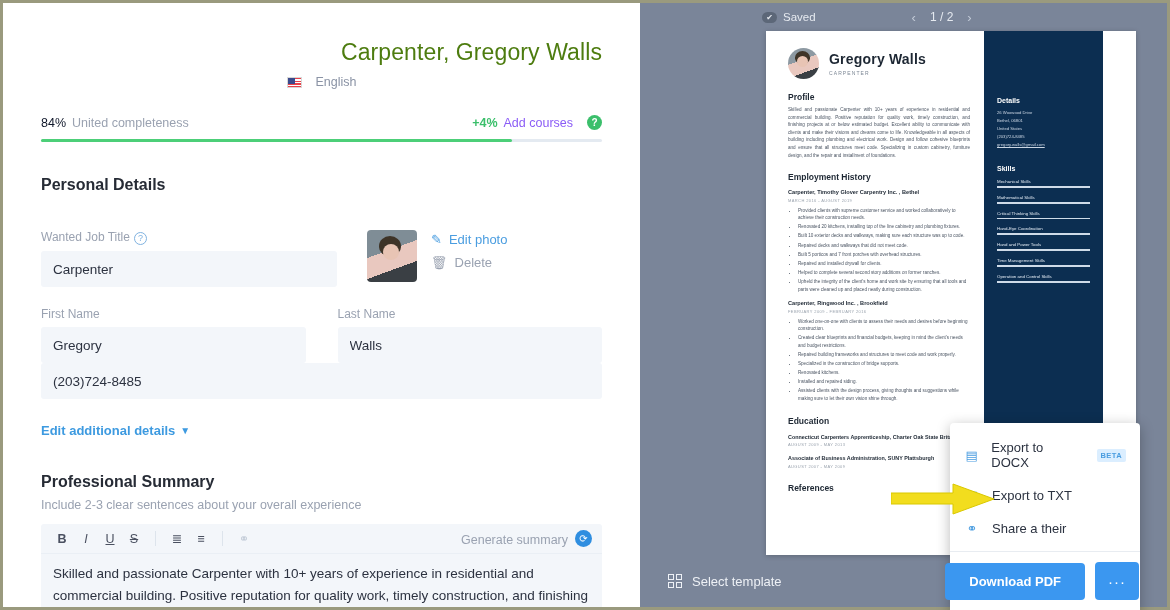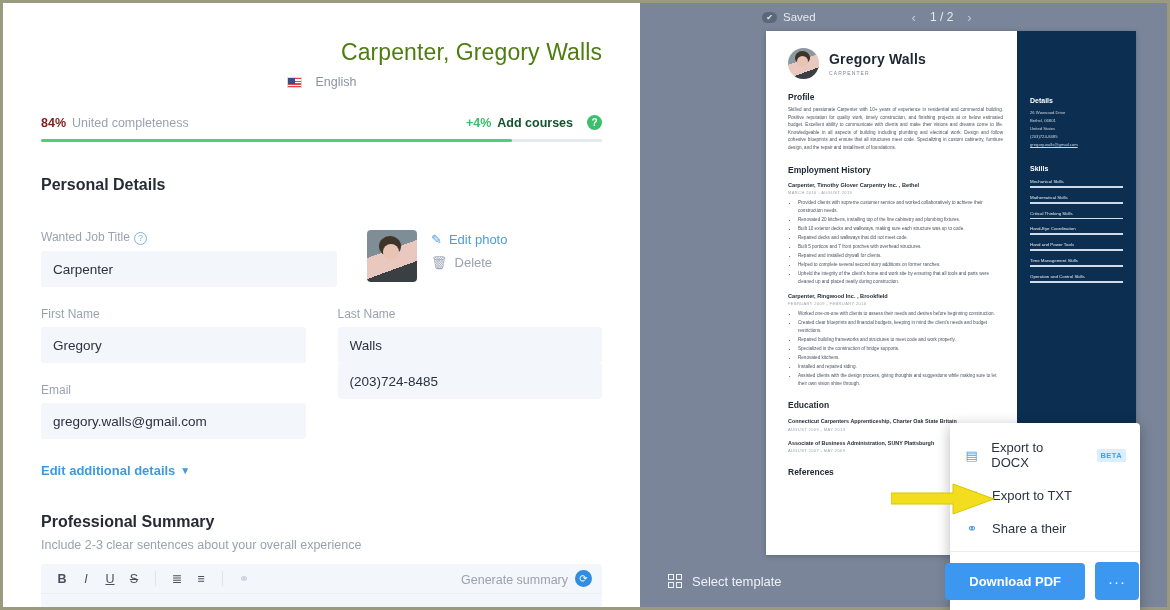--- a/index.html
+++ b/index.html
@@ -31,24 +31,24 @@
       #fff 45% 60%,#e8404a 60% 75%,#fff 75% 90%,#e8404a 90% 100%);
     border: .5px solid #d8d8d8;
   }
   .flag::before {
     content:""; position:absolute; left:0; top:0; width:7px; height:6px; background:#3b4a8c;
   }
   .prog-wrap { margin-top: 26px; }
   .prog-head {
     display: flex; align-items: center; font-size: 12.5px; color: #9aa2b1;
   }
-  .pct { color: #7f1d1d; font-weight: bold; margin-right: 6px; font-size: 12.5px; }
+  .pct { color: #0f172a; font-weight: normal; margin-right: 6px; font-size: 12.5px; }
   .prog-head .spacer { flex: 1; }
   .plus { color: #3bbf6b; font-weight: bold; margin-right: 6px; font-size: 12.5px;}
-  .addc { color: #14532d; margin-right: 14px; font-weight: bold; }
+  .addc { color: #8b5cf6; margin-right: 14px; }
   .qmark {
     width: 15px; height: 15px; border-radius: 50%; background: #3bbf6b;
     color: #fff; font-size: 10px; font-weight: bold; line-height: 15px;
     text-align: center; display: inline-block; cursor: pointer;
   }
   .qmark-sm {
     width: 13px; height: 13px; border-radius: 50%; border: 1.2px solid #7fb2e0;
     color: #7fb2e0; font-size: 9px; line-height: 11px; text-align: center;
     display: inline-block; margin-left: 4px; cursor: pointer;
   }
@@ -123,21 +123,21 @@
     width: 15px; height: 11px; border-radius: 6px; background: #5c6778; color: #e6eaf0;
     font-size: 8px; line-height: 11px; text-align: center;
   }
   .pager { display: flex; align-items: center; gap: 14px; margin-left: 96px; font-size: 12px; }
   .pg-arrow { color: #c3cbd8; font-size: 13px; cursor: pointer; }
   .paper {
     position: absolute; left: 126px; top: 28px; width: 370px; height: 524px;
     background: #fff; overflow: hidden; display: flex;
     box-shadow: 0 1px 5px rgba(0,0,0,.22);
   }
-  .paper-main { width: 251px; padding: 17px 14px 0 22px; }
+  .paper-main { width: 218px; padding: 17px 14px 0 22px; }
   .paper-side { width: 119px; background: #0c2e51; padding: 66px 13px 0 13px; }
   .cv-head { display: flex; align-items: center; gap: 10px; }
   .cv-avatar {
     width: 31px; height: 31px; border-radius: 50%; overflow: hidden; position: relative;
     background: linear-gradient(160deg,#8d99a2 0 40%,#e9c8bf 40% 72%,#3a3f44 72%);
     flex: 0 0 auto;
   }
   .cv-avatar::after{
     content:""; position:absolute; left:7px; top:3px; width:15px; height:13px;
     border-radius:50% 50% 45% 45%; background:#3e3428;
@@ -264,24 +264,20 @@
         <input class="input" value="Gregory" style="">
       </div>
       <div>
         <div class="field-label">Last Name</div>
         <input class="input" value="Walls" style="">
       </div>
     </div>
 
     <div class="two-col">
       <div>
-        <div class="field-label">Email</div>
-        <input class="input" value="gregory.walls@gmail.com" style="">
-      </div>
-      <div>
         <input class="input" value="(203)724-8485" style="">
       </div>
     </div>
 
     <div class="link-blue">
       <span>Edit additional details</span>
       <span class="chev">▼</span>
     </div>
 
     <h2 class="section">Professional Summary</h2>

